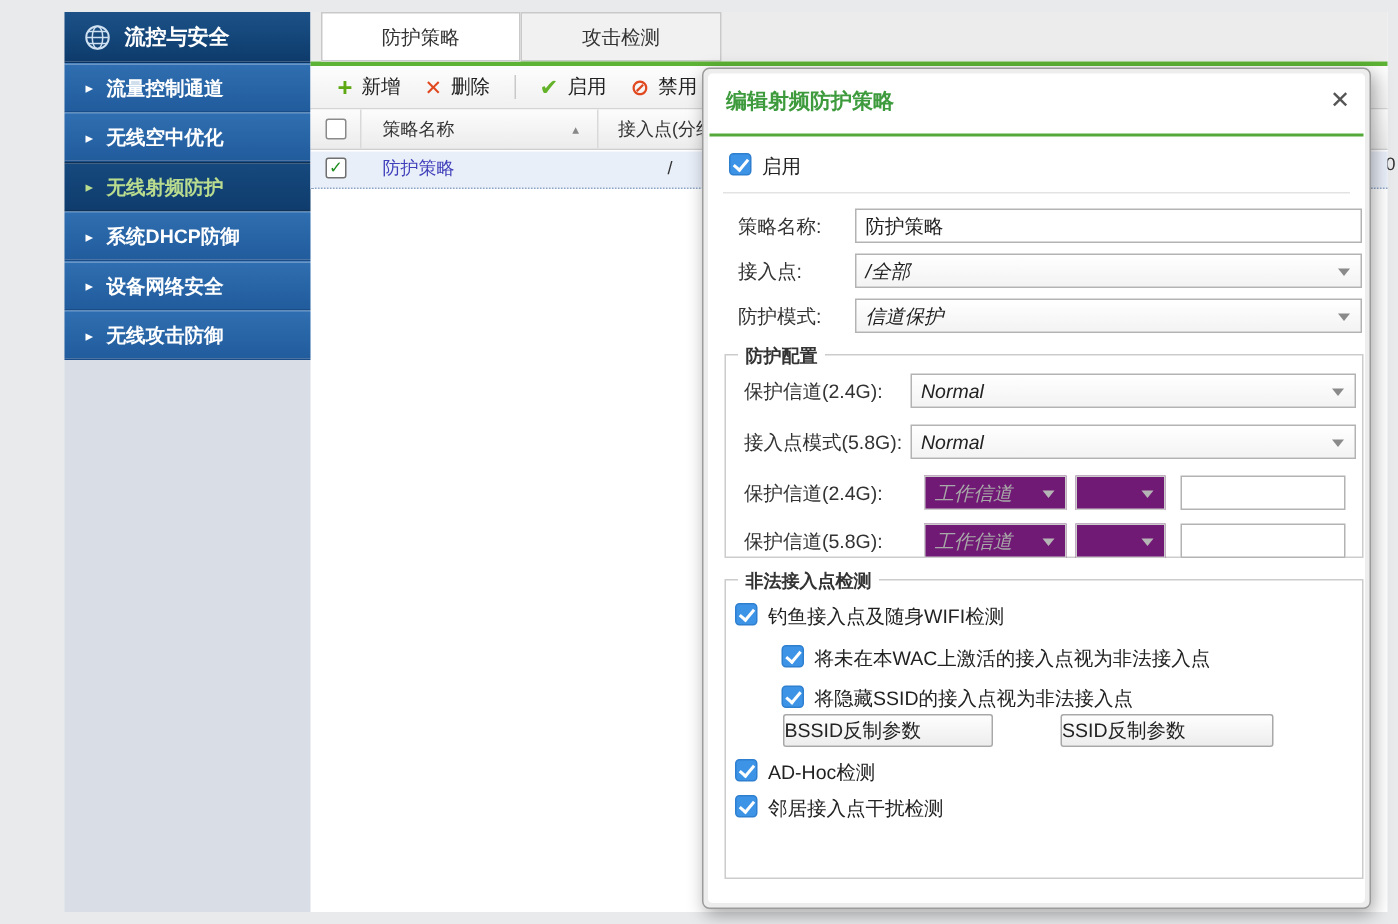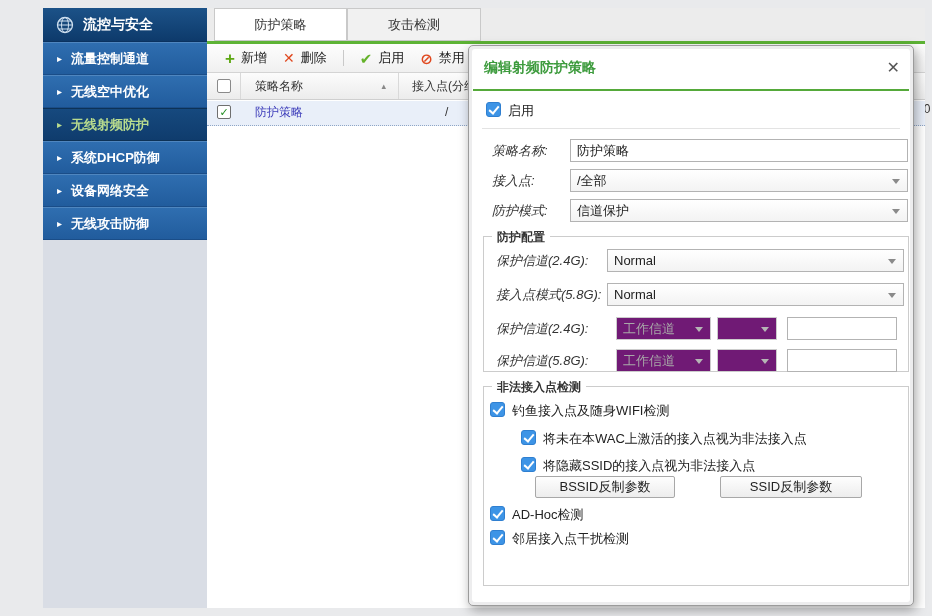--- a/index.html
+++ b/index.html
@@ -73,39 +73,39 @@
   .m-line { position:absolute; left:1px; right:1px; top:40px; height:2px; background:#55a93a; }
 
   .cb { position:absolute; width:15px; height:15px; background:#3d94e6; border:1px solid #2f7fd0;
         border-radius:3px; cursor:pointer; }
   .cb::after { content:""; position:absolute; left:4px; top:1px; width:4px; height:8px;
                border:solid #fff; border-width:0 2px 2px 0; transform:rotate(40deg); }
   .cblabel { position:absolute; font-size:13px; color:#222; line-height:15px; }
 
   .m-divider { position:absolute; left:10px; right:10px; top:79px; height:1px; background:#e3e3e3; }
 
-  .flabel { position:absolute; font-size:13px; color:#333; line-height:23px;font-style:italic; }
+  .flabel { position:absolute; font-size:13px; color:#333; line-height:23px; }
   .tinput { position:absolute; height:23px; border:1px solid #b3b3b3; background:#fff;
             padding:0 6px; font-size:13px; color:#222; font-family:inherit; }
   .combo { position:absolute; height:23px; background:linear-gradient(#fff,#f3f3f3);
            border:1px solid #b3b3b3; font-size:13px; line-height:21px; padding-left:6px;
-           color:#222; cursor:pointer; }
+           color:#222; cursor:pointer;font-style:italic; }
   .combo .arr { position:absolute; right:7px; top:9px; width:0; height:0;
                 border-left:4px solid transparent; border-right:4px solid transparent;
                 border-top:5px solid #8a8a8a; }
   .combo.disabled { background:#701a75; color:#a8a8a8; border-color:#cccccc; cursor:default; }
   .combo.disabled .arr { border-top-color:#b5b5b5; }
 
   .fset { position:absolute; left:11px; width:426px; border:1px solid #ccc; background:#fff; }
   .fset .legend { position:absolute; left:8px; top:-8px; background:#fff; padding:0 5px;
                   font-size:12px; font-weight:bold; color:#333; }
 
   .pbtn { position:absolute; height:22px; background:linear-gradient(#fefefe,#ededed);
           border:1px solid #a8a8a8; border-radius:2px; font-size:13px; color:#222;
-          text-align:center; line-height:20px; cursor:pointer;margin-left:13px; }
+          line-height:20px; cursor:pointer; }
 
   .m-footer { position:absolute; left:1px; right:1px; bottom:1px; height:41px; background:#f4f4f5;
               border-top:1px solid #dcdcdc; border-radius:0 0 4px 4px; }
   .fbtn { position:absolute; top:8px; height:26px; background:linear-gradient(#fefefe,#ebebeb);
           border:1px solid #a0a0a0; border-radius:2px; font-size:13px; color:#222;
           text-align:center; line-height:24px; cursor:pointer; }
 </style>
 </head>
 <body>
 

